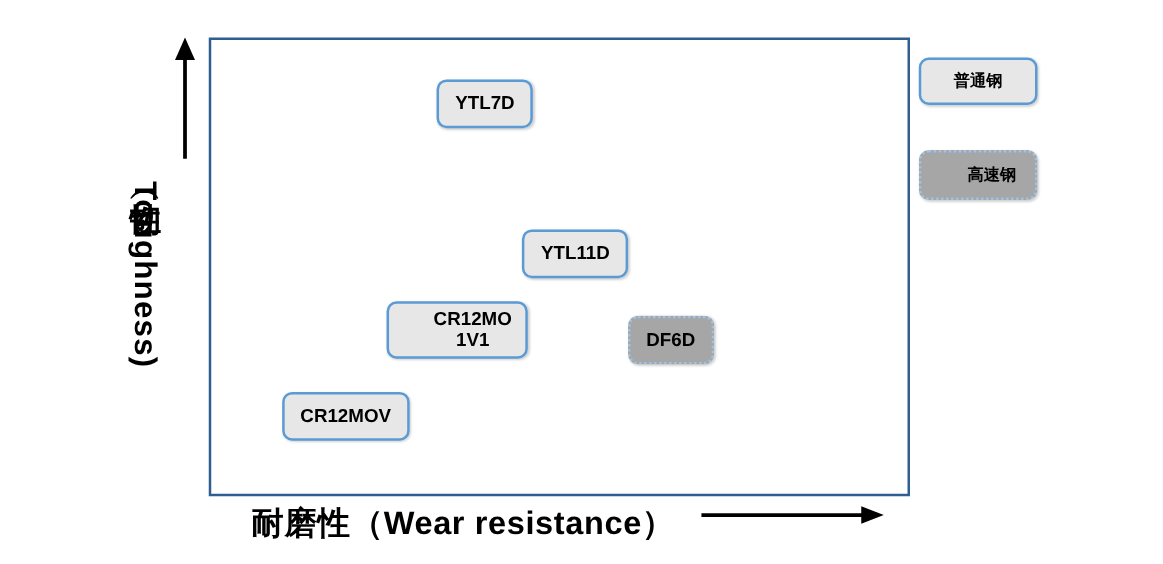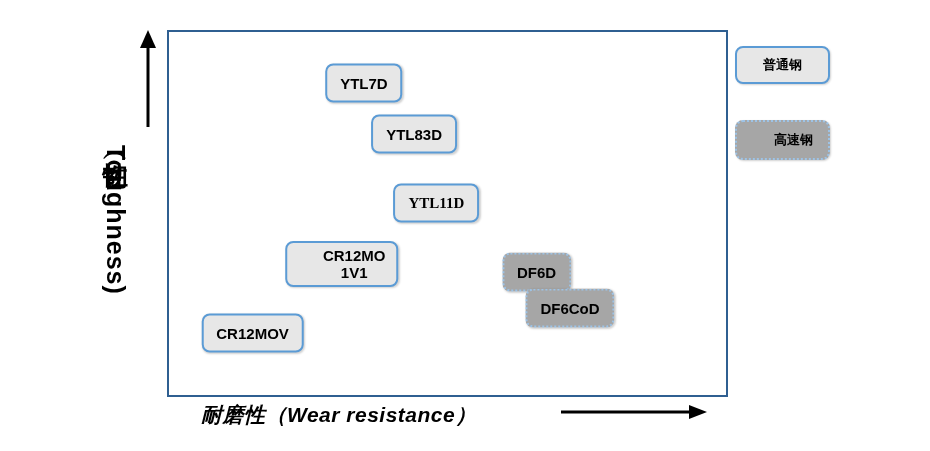--- a/index.html
+++ b/index.html
@@ -21,20 +21,21 @@
     position:absolute;transform:translate(-50%,-50%);
     white-space:pre-line;text-align:center;
     font-size:15px;font-weight:bold;line-height:17px;
     padding:9px 13px;border-radius:8px;
     box-shadow:1px 1px 2px rgba(0,0,0,.18);
   }
   .mat-box.two-line{padding:4px 11px;}
   .mat-box.ordinary{
     background:var(--c-ordinary-fill,#e7e7e7);
     border:2.5px solid var(--c-ordinary-border,#5b9bd5);
+    margin-left:24px;
   }
   .mat-box.high_speed{
     background:var(--c-high-fill,#a6a6a6);
     border:2px dotted var(--c-high-border,#9dc3e6);
   }
 
   
   .legend-box{
     position:absolute;left:735px;width:95px;height:38px;box-sizing:border-box;
     display:flex;align-items:center;justify-content:center;
@@ -52,48 +53,46 @@
   }
 
   
   .y-label{
     position:absolute;left:100px;top:142px;
     writing-mode:vertical-rl;text-orientation:mixed;
     font-size:25px;font-weight:bold;letter-spacing:1px;
   }
   .x-label{
     position:absolute;left:201px;top:401px;
-    font-size:21px;font-weight:bold;letter-spacing:0.5px;white-space:nowrap;font-style:italic;
+    font-size:26px;font-weight:bold;letter-spacing:0.5px;white-space:nowrap;
   }
 
   
   .y-arrow{position:absolute;left:137px;top:30px;}
   .x-arrow{position:absolute;left:561px;top:403px;}
 </style>
 </head>
 <body>
 
 <div class="figure">
 
   <svg class="y-arrow" width="22" height="98" viewBox="0 0 22 98">
     <line x1="11" y1="97" x2="11" y2="16" stroke="#000" stroke-width="3"></line>
     <polygon points="11,0 3,18 19,18" fill="#000"></polygon>
   </svg>
 
   <div class="y-label">韧性（Toughness)</div>
 
   <div class="plot-area">
       <div class="mat-box ordinary" style="left: 35%; top: 14%;">YTL7D</div>
-      <div class="mat-box ordinary" style="left: 44%; top: 28%;">YTL83D</div>
-      <div class="mat-box ordinary" style="left: 48%; top: 47%; font-family: Liberation Serif, serif;">YTL11D</div>
+      <div class="mat-box ordinary" style="left: 48%; top: 47%;">YTL11D</div>
       <div class="mat-box ordinary two-line" style="left: 31%; top: 64%; padding-left: 36px;">CR12MO
 1V1</div>
       <div class="mat-box ordinary" style="left: 15%; top: 83%;">CR12MOV</div>
       <div class="mat-box high_speed" style="left: 66%; top: 66%;">DF6D</div>
-      <div class="mat-box high_speed" style="left: 72%; top: 76%;">DF6CoD</div>
     </div>
 
   <div class="x-label">耐磨性（Wear resistance）</div>
   <svg class="x-arrow" width="147" height="18" viewBox="0 0 147 18">
     <line x1="0" y1="9" x2="130" y2="9" stroke="#000" stroke-width="3"></line>
     <polygon points="146,9 128,2 128,16" fill="#000"></polygon>
   </svg>
 
   <div class="legend-box ordinary">普通钢</div>
   <div class="legend-box high_speed">高速钢</div>

